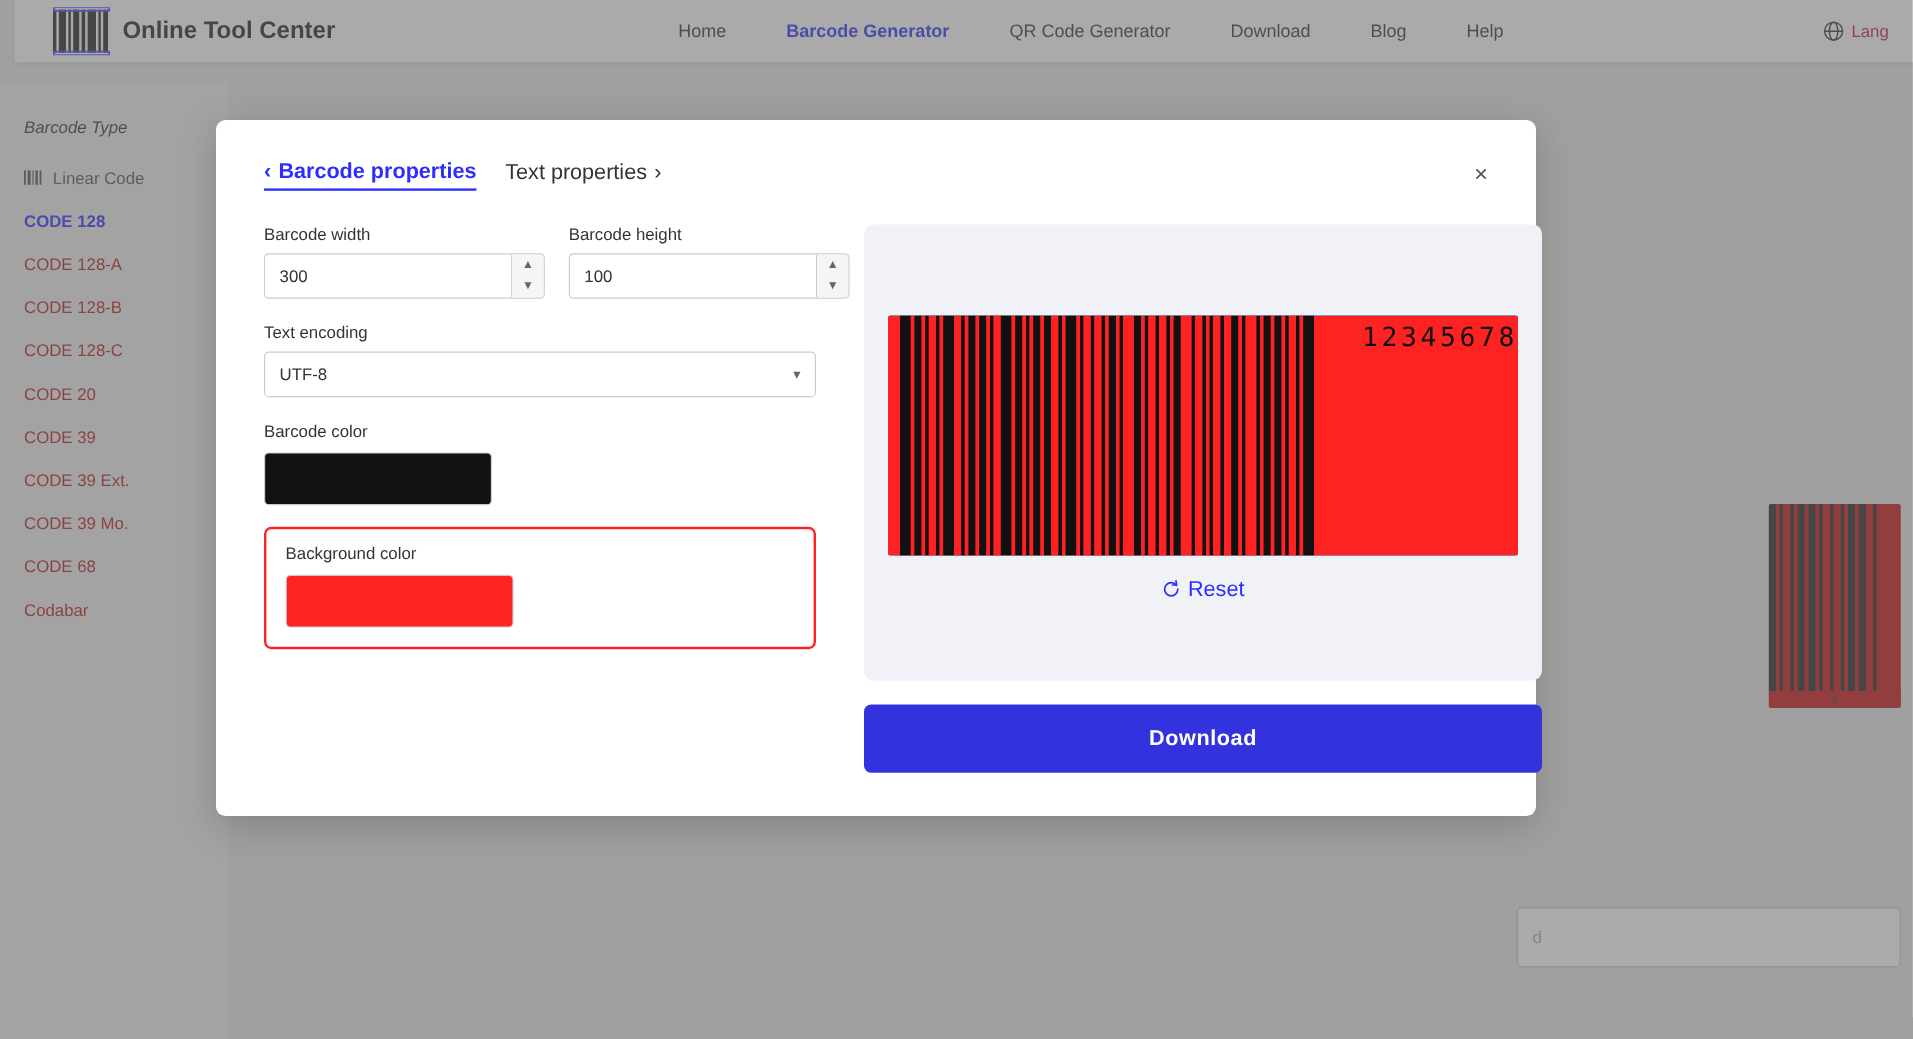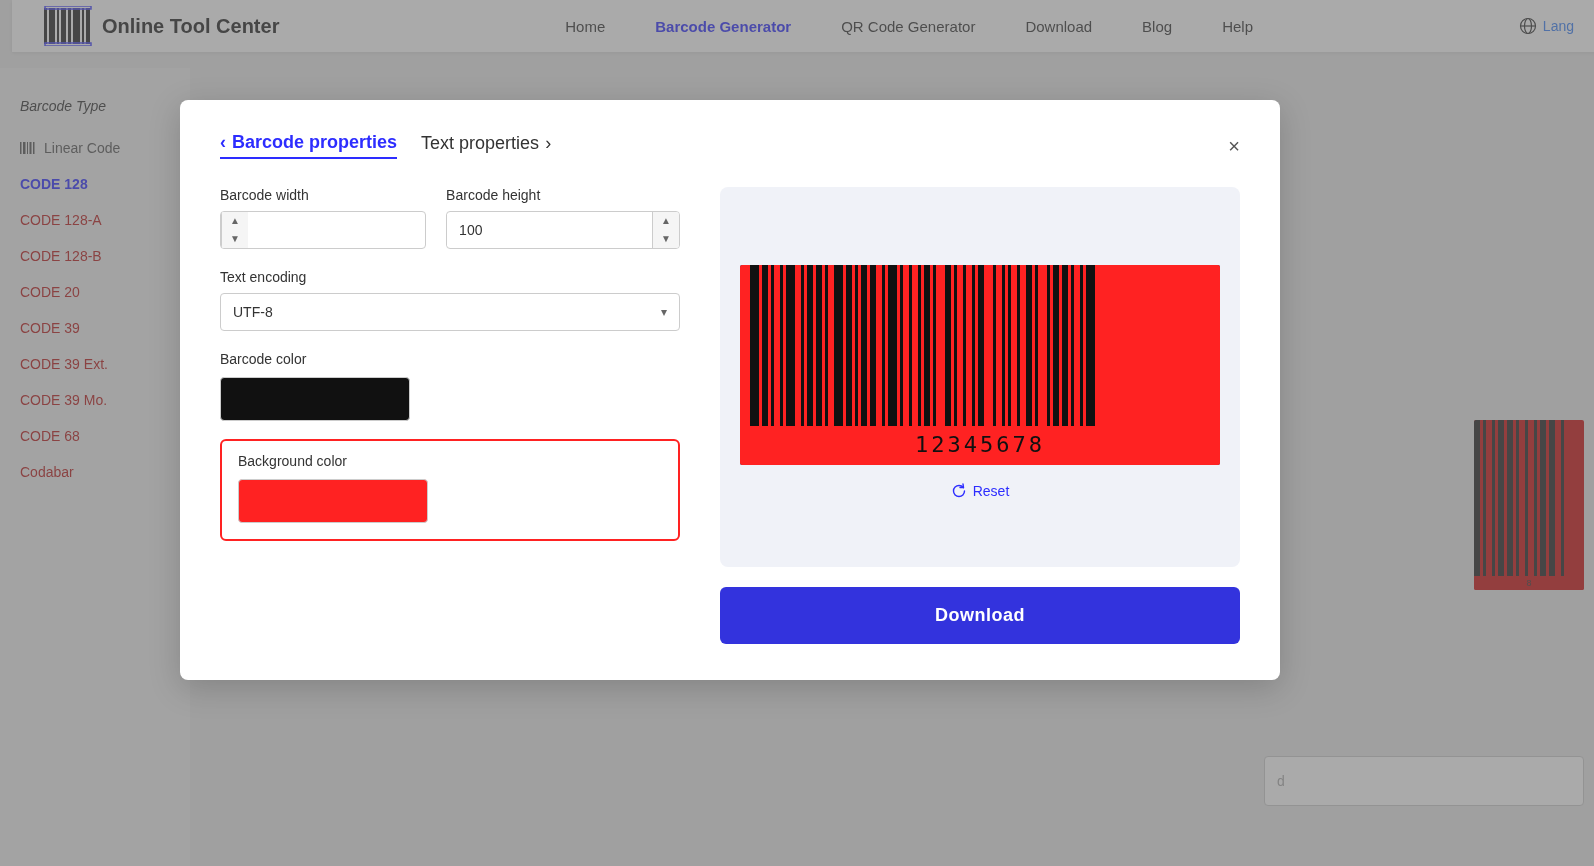--- a/index.html
+++ b/index.html
@@ -67,21 +67,21 @@
     .nav-right {
       display: flex;
       align-items: center;
       gap: 12px;
     }
     .nav-lang {
       display: flex;
       align-items: center;
       gap: 6px;
       font-size: 14px;
-      color: #3b82f6;
+      color: #be185d;
       cursor: pointer;
     }
 
     
     .sidebar-bg {
       position: absolute;
       top: 68px; left: 0;
       width: 190px;
       height: calc(100% - 68px);
       background: #f0f0f0;
@@ -291,28 +291,28 @@
       border-radius: 8px;
       display: flex;
       flex-direction: column;
       align-items: center;
       justify-content: center;
       padding: 30px 20px 20px;
       min-height: 380px;
     }
 
     .barcode-svg-wrap {
-      width: 480px;
+      width: 525px;
       height: 200px;
       background: #0369a1;
       border-radius: 2px;
       position: relative;
       overflow: hidden;
       display: flex;
-      flex-direction: column;
+      flex-direction: row;
     }
 
     .barcode-bars {
       flex: 1;
       display: flex;
       align-items: stretch;
       padding: 0 10px;
       gap: 0;
       background: #ff2222;
     }
@@ -325,21 +325,21 @@
       color: #111;
       padding: 6px 0 8px;
       letter-spacing: 3px;
     }
 
     .reset-btn {
       margin-top: 18px;
       background: none;
       border: none;
       color: #2d2dff;
-      font-size: 14px;
+      font-size: 18px;
       cursor: pointer;
       display: flex;
       align-items: center;
       gap: 6px;
     }
 
     .download-btn {
       margin-top: 20px;
       width: 100%;
       padding: 18px;
@@ -449,20 +449,21 @@
       <rect x="3" y="2" width="2.5" height="12" fill="#555"></rect>
       <rect x="7" y="2" width="1" height="12" fill="#555"></rect>
       <rect x="9.5" y="2" width="2" height="12" fill="#555"></rect>
       <rect x="13" y="2" width="1.5" height="12" fill="#555"></rect>
     </svg>
     <span>Linear Code</span>
   </div>
   <div class="sidebar-item active">CODE 128</div>
   <div class="sidebar-item">CODE 128-A</div>
   <div class="sidebar-item">CODE 128-B</div>
+  <div class="sidebar-item">CODE 128-C</div>
   <div class="sidebar-item">CODE 20</div>
   <div class="sidebar-item">CODE 39</div>
   <div class="sidebar-item">CODE 39 Ext.</div>
   <div class="sidebar-item">CODE 39 Mo.</div>
   <div class="sidebar-item">CODE 68</div>
   <div class="sidebar-item">Codabar</div>
 </div>
 
 <div class="overlay"></div>
 
@@ -511,20 +512,21 @@
     <button class="modal-close">×</button>
   </div>
 
   <div class="modal-body">
 
     <div class="left-panel">
       <div class="field-group">
         <div class="field">
           <div class="field-label">Barcode width</div>
           <div class="field-input-wrap">
+            <input class="field-input" type="text" value="300" style="">
             <div class="spinner-btns">
               <button class="spinner-btn">▲</button>
               <button class="spinner-btn">▼</button>
             </div>
           </div>
         </div>
         <div class="field">
           <div class="field-label">Barcode height</div>
           <div class="field-input-wrap">
             <input class="field-input" type="text" value="100" style="">

